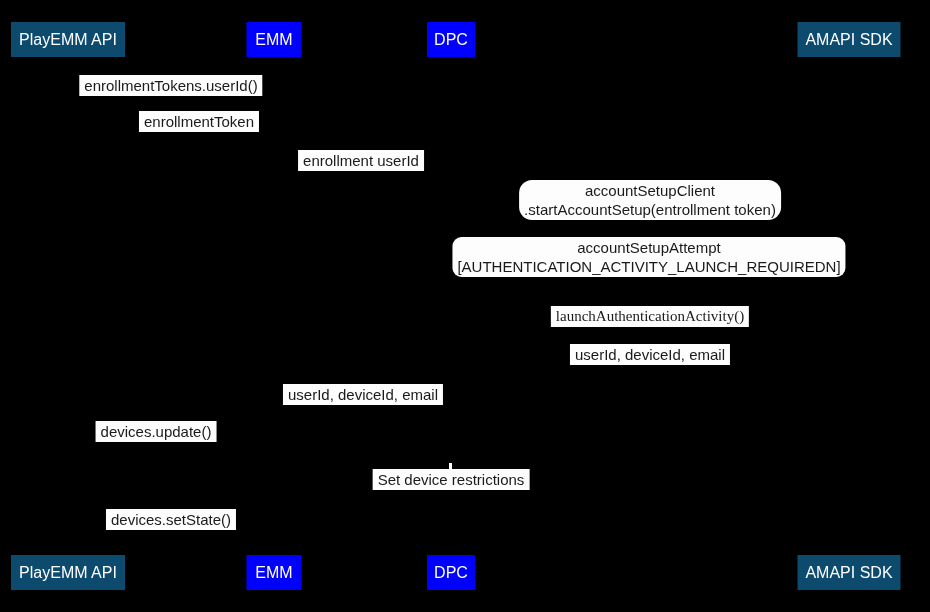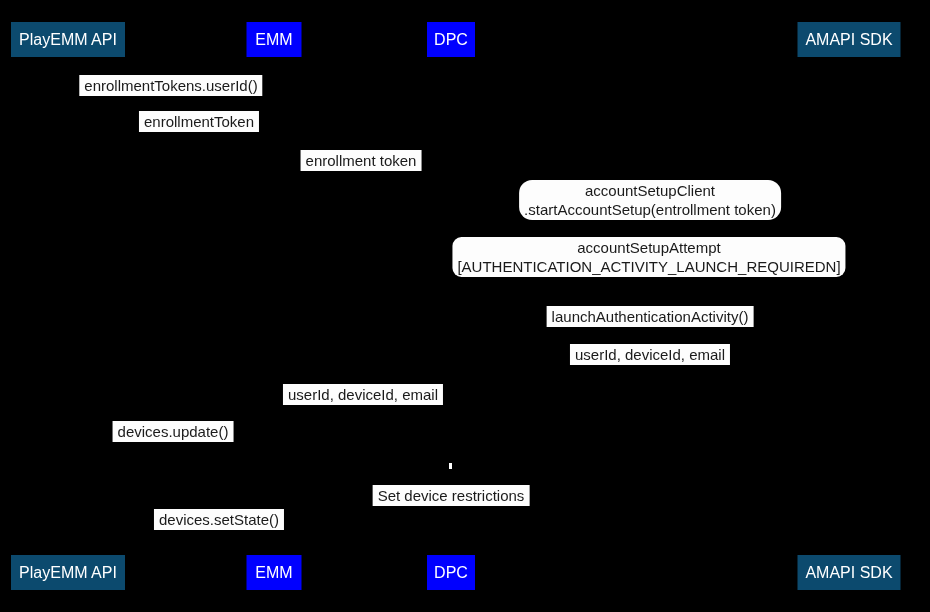--- a/index.html
+++ b/index.html
@@ -53,39 +53,39 @@
 
   <div class="actor green" style="left:68px;  top:22px; width:114px;">PlayEMM API</div>
   <div class="actor blue" style="left:274px; top:22px; width:55px;">EMM</div>
   <div class="actor blue" style="left:451px; top:22px; width:48px;">DPC</div>
   <div class="actor green" style="left:849px; top:22px; width:103px;">AMAPI SDK</div>
 
   <div class="msg" style="left:171px; top:75px;">enrollmentTokens.userId()</div>
 
   <div class="msg" style="left:171px; top:111px;margin-left:28px;">enrollmentToken</div>
 
-  <div class="msg" style="left:361px; top:150px;">enrollment token</div>
+  <div class="msg" style="left:361px; top:150px;">enrollment userId</div>
 
   <div class="msg" style="left:650px; top:180px;border-radius:13px;">accountSetupClient
 .startAccountSetup(entrollment token)</div>
 
   <div class="msg" style="left:649px; top:237px;border-radius:9px;">accountSetupAttempt
 [AUTHENTICATION_ACTIVITY_LAUNCH_REQUIREDN]</div>
 
-  <div class="msg" style="left:650px; top:306px;">launchAuthenticationActivity()</div>
+  <div class="msg" style="left:650px; top:306px;font-family:Liberation Serif, serif;">launchAuthenticationActivity()</div>
 
   <div class="msg" style="left:650px; top:344px;">userId, deviceId, email</div>
 
   <div class="msg" style="left:363px; top:384px;">userId, deviceId, email</div>
 
-  <div class="msg" style="left:173px; top:421px;">devices.update()</div>
+  <div class="msg" style="left:156px; top:421px;">devices.update()</div>
 
   <div class="tick" style="left:449px; top:463px; width:3px; height:6px;"></div>
-  <div class="msg" style="left:451px; top:469px;margin-top:16px;">Set device restrictions</div>
+  <div class="msg" style="left:451px; top:469px;">Set device restrictions</div>
 
-  <div class="msg" style="left:171px; top:509px;margin-left:48px;">devices.setState()</div>
+  <div class="msg" style="left:171px; top:509px;">devices.setState()</div>
 
   <div class="actor green" style="left:68px;  top:555px; width:114px;">PlayEMM API</div>
   <div class="actor blue" style="left:274px; top:555px; width:55px;">EMM</div>
   <div class="actor blue" style="left:451px; top:555px; width:48px;">DPC</div>
   <div class="actor green" style="left:849px; top:555px; width:103px;">AMAPI SDK</div>
 
 </div>
 
 </body></html>

